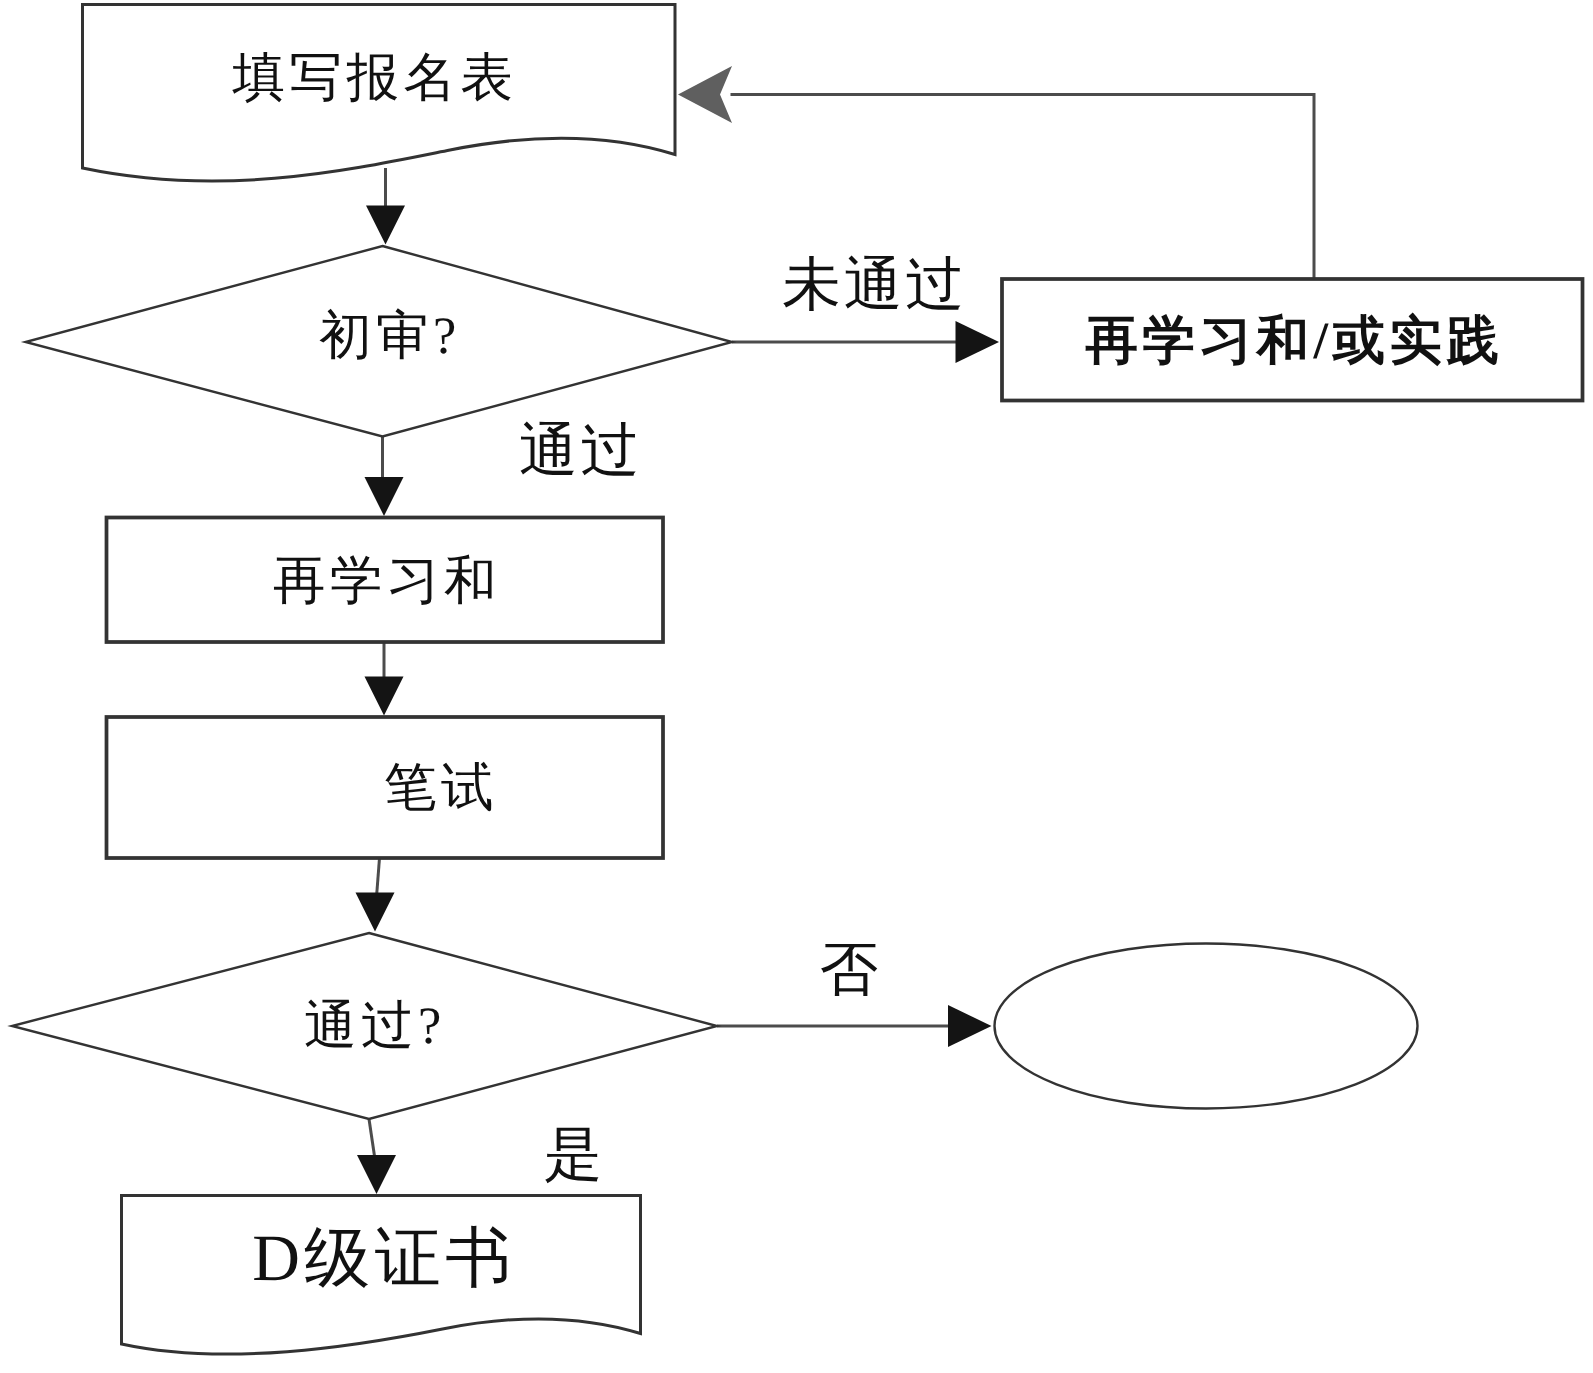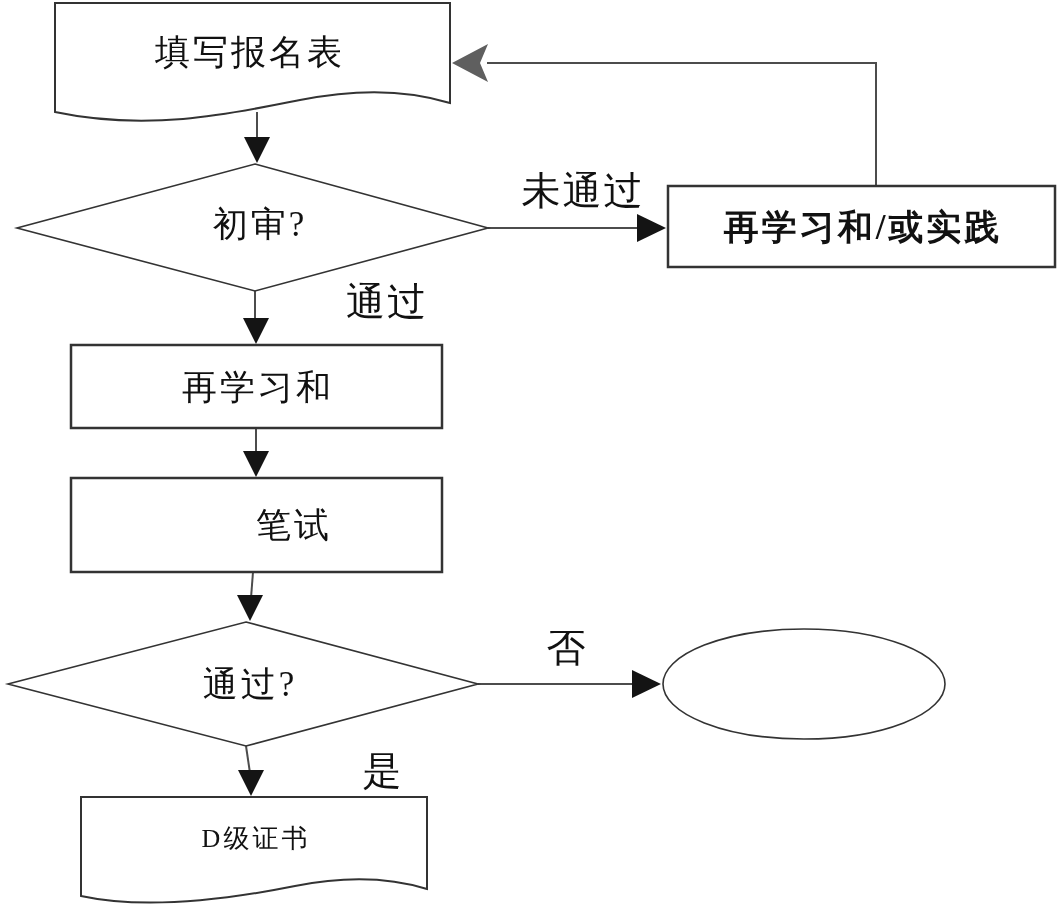--- a/index.html
+++ b/index.html
@@ -7,21 +7,21 @@
     position:relative; width:1062px; height:915px; background:#ffffff;
     font-family:"Liberation Serif","DejaVu Serif",serif; overflow:hidden;
   }
   .stage svg { position:absolute; left:0; top:0; }
   .lbl {
     position:absolute; transform:translate(-50%,-50%);
     white-space:nowrap; color:#111111; line-height:1;
   }
   .node-lbl { font-size:35px; letter-spacing:3px; }
   .edge-lbl { font-size:39px; letter-spacing:2px; }
-  .big-lbl  { font-size:26px; letter-spacing:3px; }
+  .big-lbl  { font-size:44px; letter-spacing:3px; }
 </style>
 </head>
 <body>
 
 <div class="stage">
 
   <svg width="1062" height="915" viewBox="0 0 1062 915">
 
     <line x1="257" y1="112" x2="257" y2="140" stroke="#4c4c4c" stroke-width="2"></line>
     <line x1="488" y1="228" x2="640" y2="228" stroke="#4c4c4c" stroke-width="2"></line>

